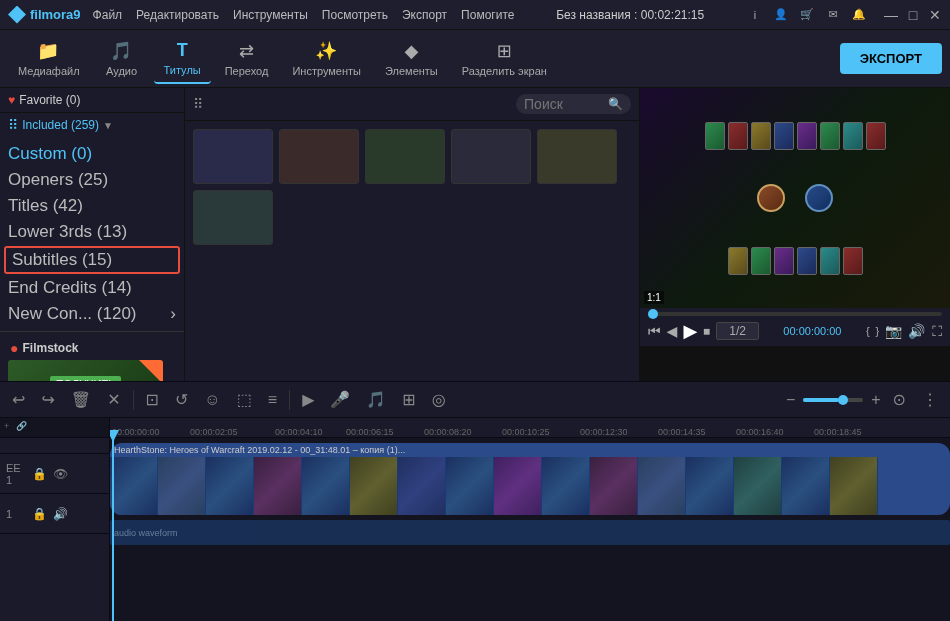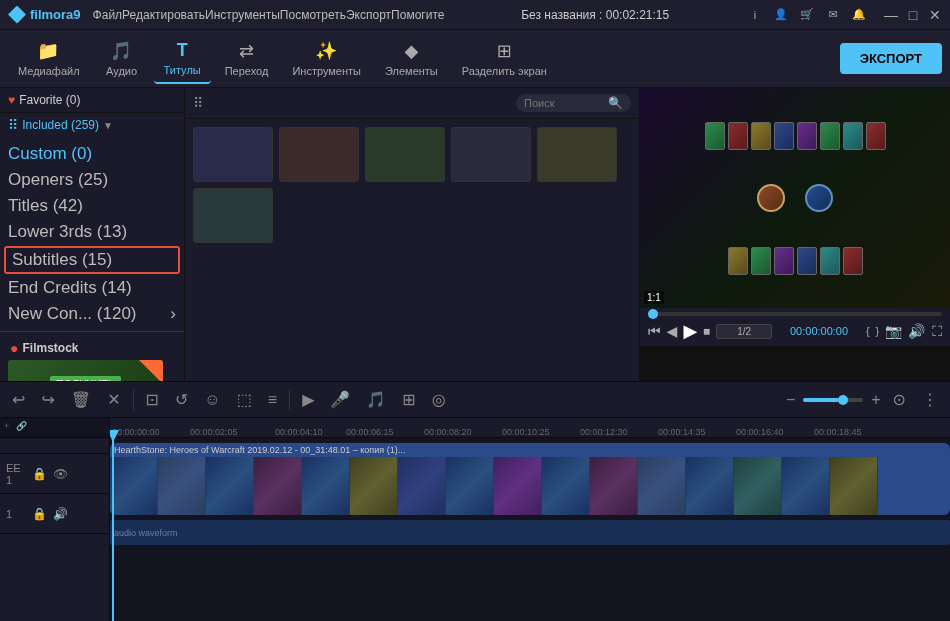--- a/index.html
+++ b/index.html
@@ -37,21 +37,21 @@
       font-size: 13px;
     }
     .logo-icon {
       width: 18px;
       height: 18px;
       background: #4fc3f7;
       clip-path: polygon(50% 0%, 100% 50%, 50% 100%, 0% 50%);
     }
     .menu-items {
       display: flex;
-      gap: 0;
+      gap: 14px;
     }
     .menu-item {
       color: #bbb;
       font-size: 12px;
       cursor: pointer;
     }
     #titlebar-center {
       color: #ccc;
       font-size: 12px;
     }
@@ -237,21 +237,21 @@
       align-items: center;
       background: #2a2a3a;
       border-radius: 12px;
       padding: 2px 8px;
       gap: 4px;
     }
     .search-input {
       background: transparent;
       border: none;
       color: #ccc;
-      font-size: 11px;
+      font-size: 14px;
       outline: none;
       width: 80px;
     }
     .cards-area {
       flex: 1;
       display: flex;
       flex-wrap: wrap;
       gap: 6px;
       padding: 8px;
       align-content: flex-start;
@@ -482,21 +482,21 @@
       background: #4fc3f7;
       clip-path: polygon(50% 100%, 0 0, 100% 0);
     }
     .video-track {
       position: absolute;
       top: 5px;
       left: 0;
       right: 0;
       height: 72px;
       background: #2a4a8a;
-      border-radius: 6px;
+      border-radius: 12px;
       overflow: hidden;
       display: flex;
     }
     .video-track-label {
       position: absolute;
       top: 2px;
       left: 4px;
       font-size: 9px;
       color: #ccc;
       white-space: nowrap;
@@ -733,21 +733,21 @@
       <div class="progress-bar">
         <div class="progress-fill"></div>
         <div class="progress-dot"></div>
       </div>
       <div class="ctrl-row">
         <div class="ctrl-btns">
           <span class="ctrl-btn">⏮</span>
           <span class="ctrl-btn">◀</span>
           <span class="ctrl-btn" style="font-size:18px;color:#fff;">▶</span>
           <span class="ctrl-btn">⏹</span>
-          <span class="ctrl-btn" style="font-size:10px;background:#2a2a3a;padding:1px 20px;border-radius:2px;border:1px solid #444;">1/2</span>
+          <span class="ctrl-btn" style="font-size:12px;background:#2a2a3a;padding:1px 12px;border-radius:2px;border:1px solid #444;">1/2</span>
         </div>
         <div class="time-display">
           <span>00:00:00:00</span>
         </div>
         <div class="ctrl-icons-right">
           <span class="ctrl-btn" style="font-size:11px;">{</span>
           <span class="ctrl-btn" style="font-size:11px;">}</span>
           <span class="ctrl-btn">📷</span>
           <span class="ctrl-btn">🔊</span>
           <span class="ctrl-btn">⛶</span>

